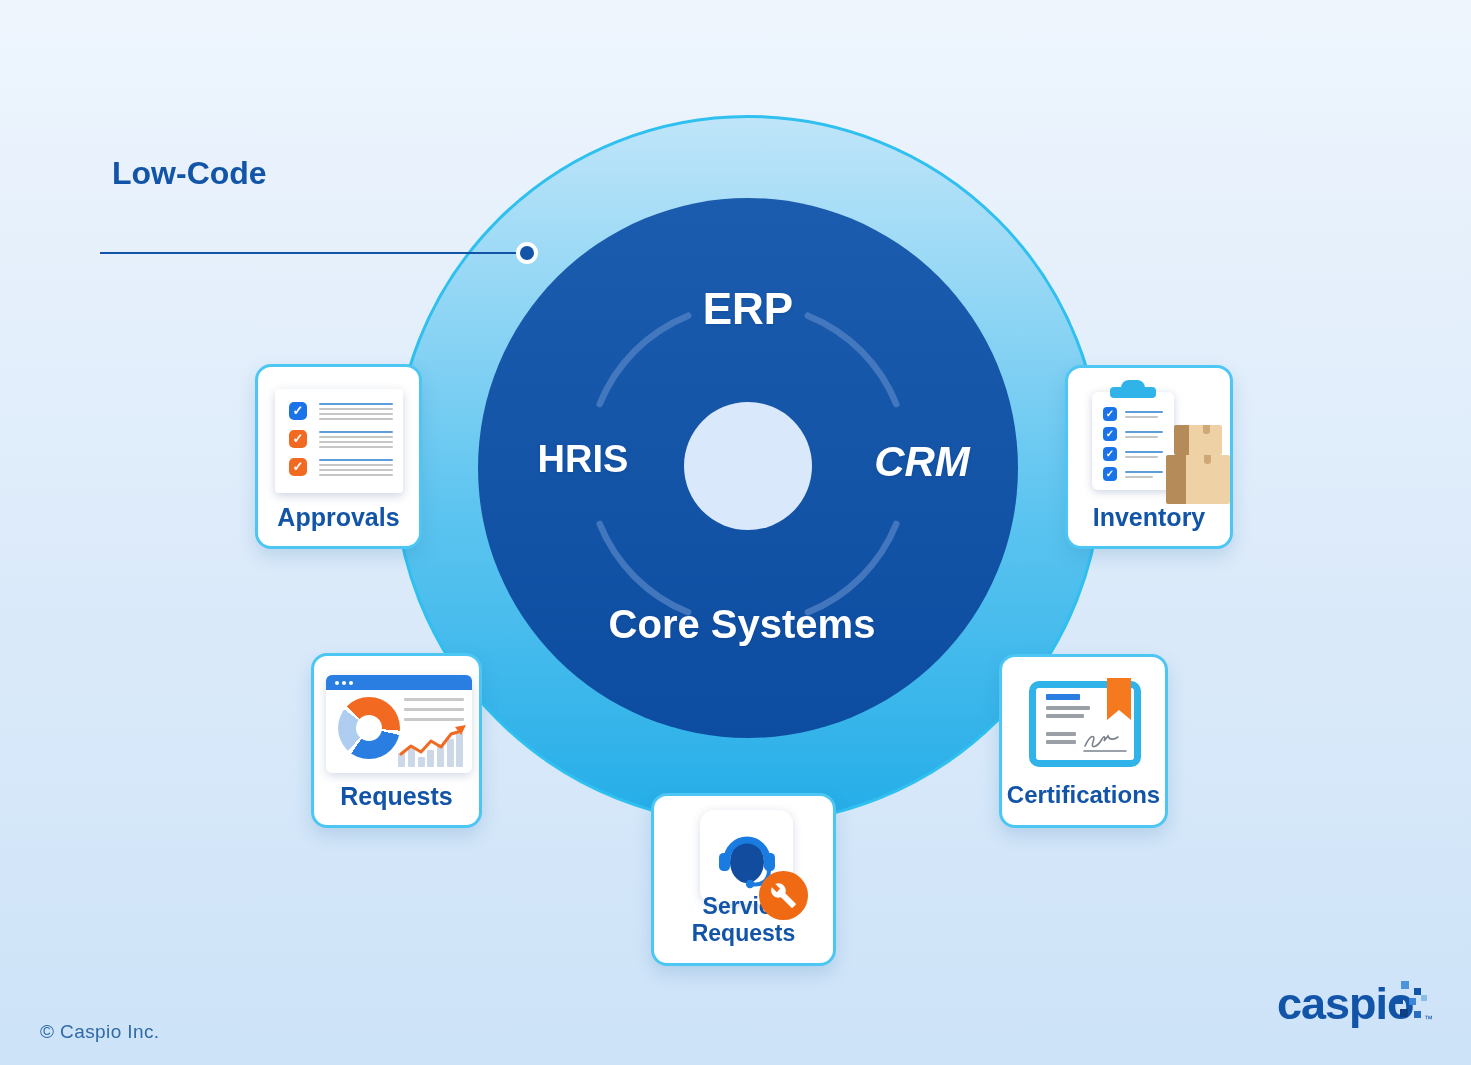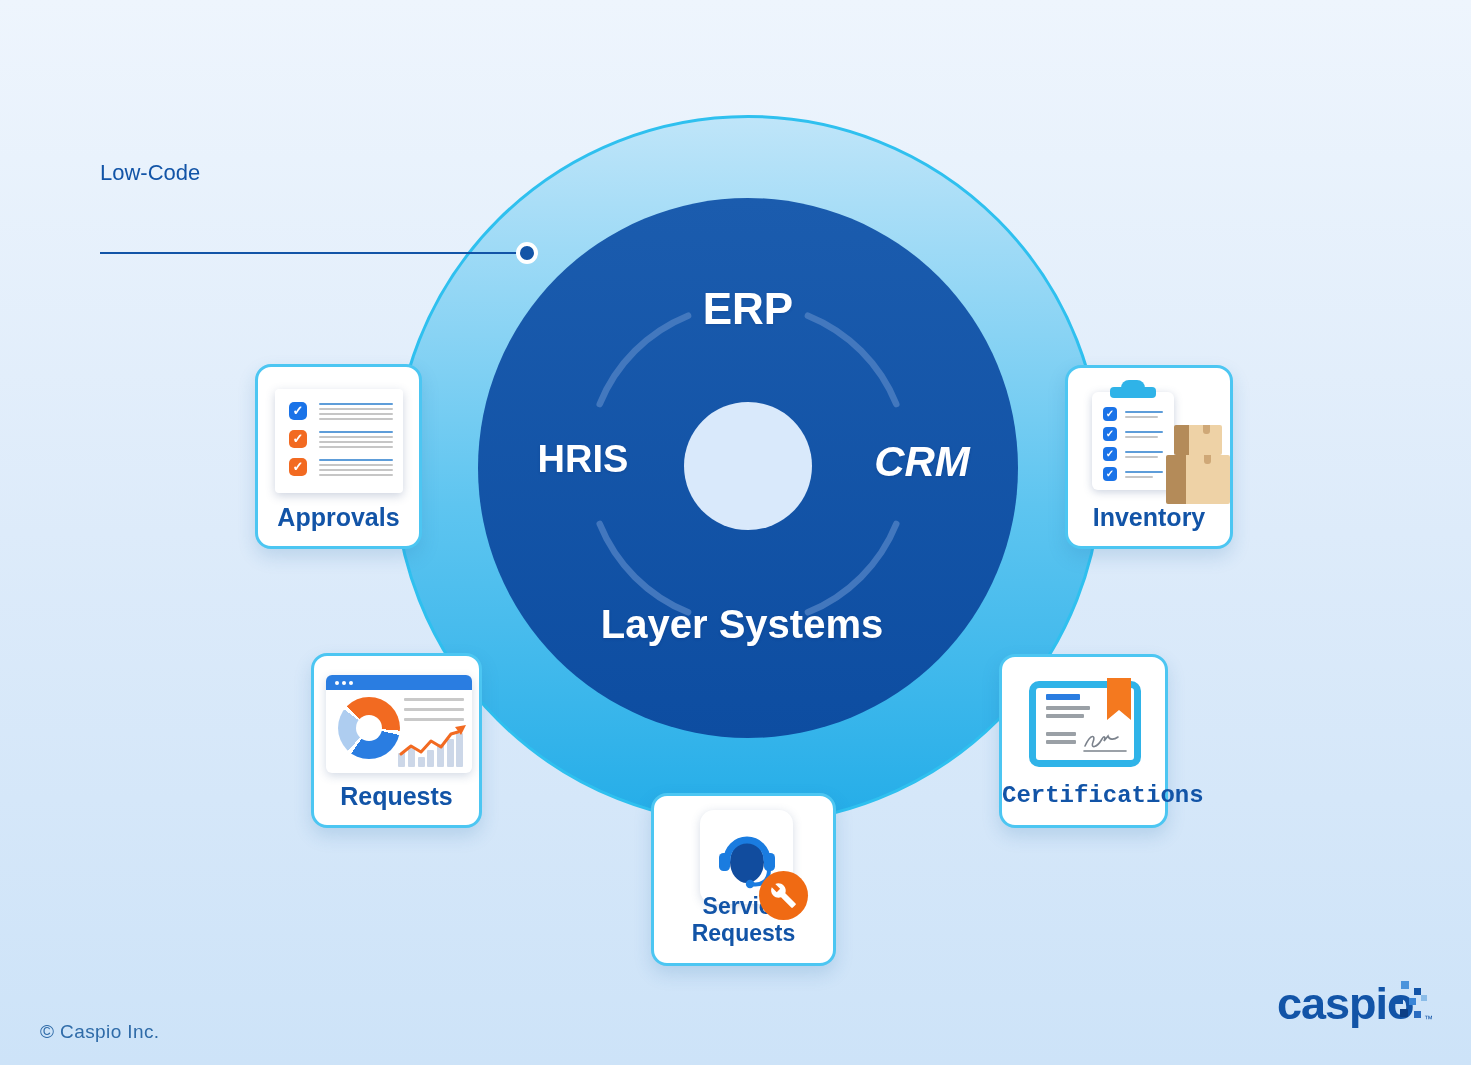--- a/index.html
+++ b/index.html
@@ -34,22 +34,22 @@
     position:absolute; z-index:4; color:#ffffff; font-weight:bold;
     text-align:center; text-shadow:0 1px 3px rgba(0,30,90,.18);
   }
   .hub-top   { left:648px; top:284px; width:200px; font-size:44px; }
   .hub-left  { left:483px; top:438px; width:200px; font-size:38px; }
   .hub-right { left:822px; top:438px; width:200px; font-size:42px;font-style:italic; }
   .hub-bottom{ left:592px; top:602px; width:300px; font-size:40px; }
 
   
   .title{
-    position:absolute; left:100px; top:152px; z-index:6;
-    color:#1254a7; font-size:22px; font-weight:normal; line-height:42px;
+    position:absolute; left:112px; top:152px; z-index:6;
+    color:#1254a7; font-size:32px; font-weight:bold; line-height:42px;
   }
   .pointer-line{
     position:absolute; left:100px; top:252px; width:417px; height:2px;
     background:#1254a7; z-index:6;
   }
   .pointer-dot{
     position:absolute; left:516px; top:242px; width:22px; height:22px;
     border-radius:50%; background:#1254a7; border:4px solid #ffffff; z-index:6;
   }
 
@@ -125,21 +125,21 @@
       #aecdf0 268deg 352deg, #ffffff 352deg 360deg);
   }
   .donut::after{ content:""; position:absolute; left:50%; top:50%;
     width:26px; height:26px; transform:translate(-50%,-50%);
     border-radius:50%; background:#fff; }
   .dash-lines{ position:absolute; left:78px; top:23px; display:flex; flex-direction:column; gap:7px; }
   .dash-lines .ln{ width:60px; height:3px; background:#c9c9c9; }
   .barchart{ position:absolute; right:4px; bottom:6px; }
 
   
-  .card-certifications{ left:999px; top:654px; width:169px; height:174px;font-family:Liberation Mono, monospace; }
+  .card-certifications{ left:999px; top:654px; width:169px; height:174px; }
   .cert{
     position:absolute; left:27px; top:24px; width:112px; height:86px;
     background:#fff; border:7px solid #2fb3e8; border-radius:10px;
     padding:6px 0 0 10px;
   }
   .ribbon{
     position:absolute; left:71px; top:-10px; width:24px; height:42px; background:#f4791f;
     clip-path:polygon(0 0,100% 0,100% 100%,50% 76%,0 100%); z-index:2;
   }
   .cert .ln{ margin-bottom:4px; }
@@ -182,21 +182,21 @@
         <path d="M418.3,325.9 A160,160 0 0 1 329.9,414.3"></path>
         <path d="M210.1,414.3 A160,160 0 0 1 121.7,325.9"></path>
         <path d="M121.7,206.1 A160,160 0 0 1 210.1,117.7"></path>
       </g>
     </svg>
   </div>
   <div class="hub-hole"></div>
   <div class="hub-label hub-top">ERP</div>
   <div class="hub-label hub-left">HRIS</div>
   <div class="hub-label hub-right">CRM</div>
-  <div class="hub-label hub-bottom">Layer Systems</div>
+  <div class="hub-label hub-bottom">Core Systems</div>
 
   <div class="title">
     <div>Low-Code</div>
   </div>
   <div class="pointer-line"></div>
   <div class="pointer-dot"></div>
 
   <div class="card card-approvals">
     <div class="sheet">
       <div class="chk-row">

